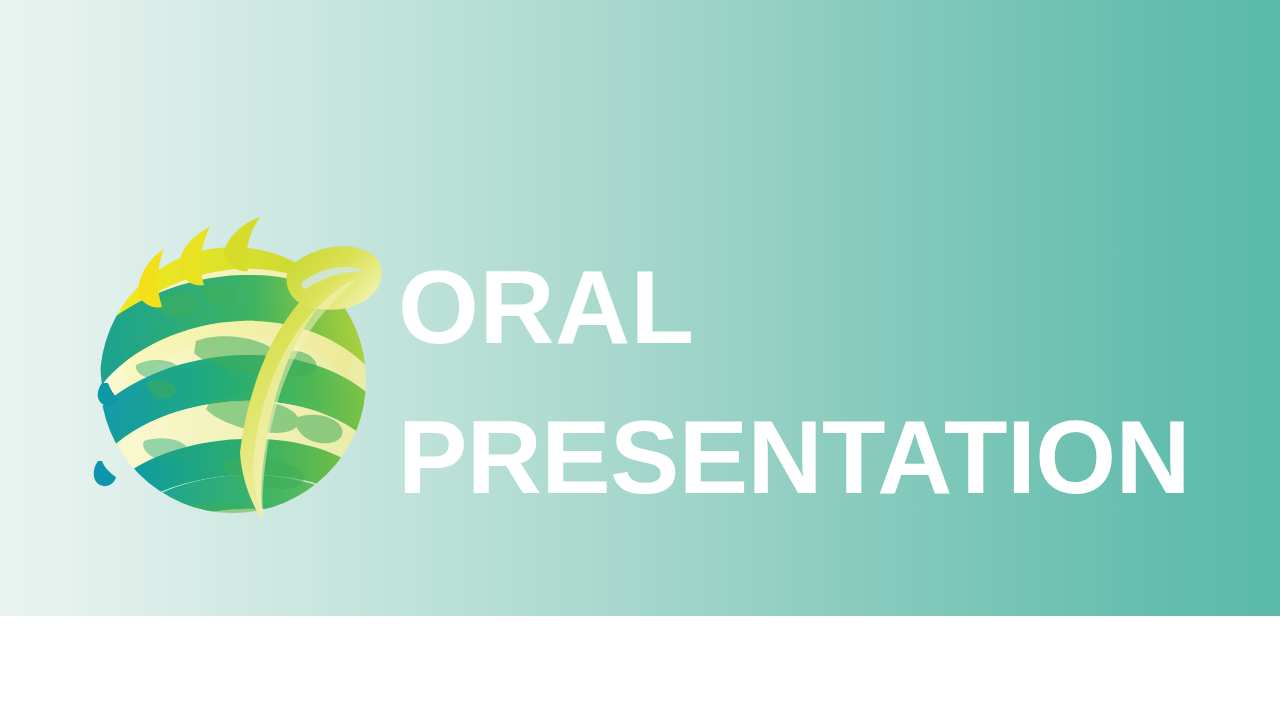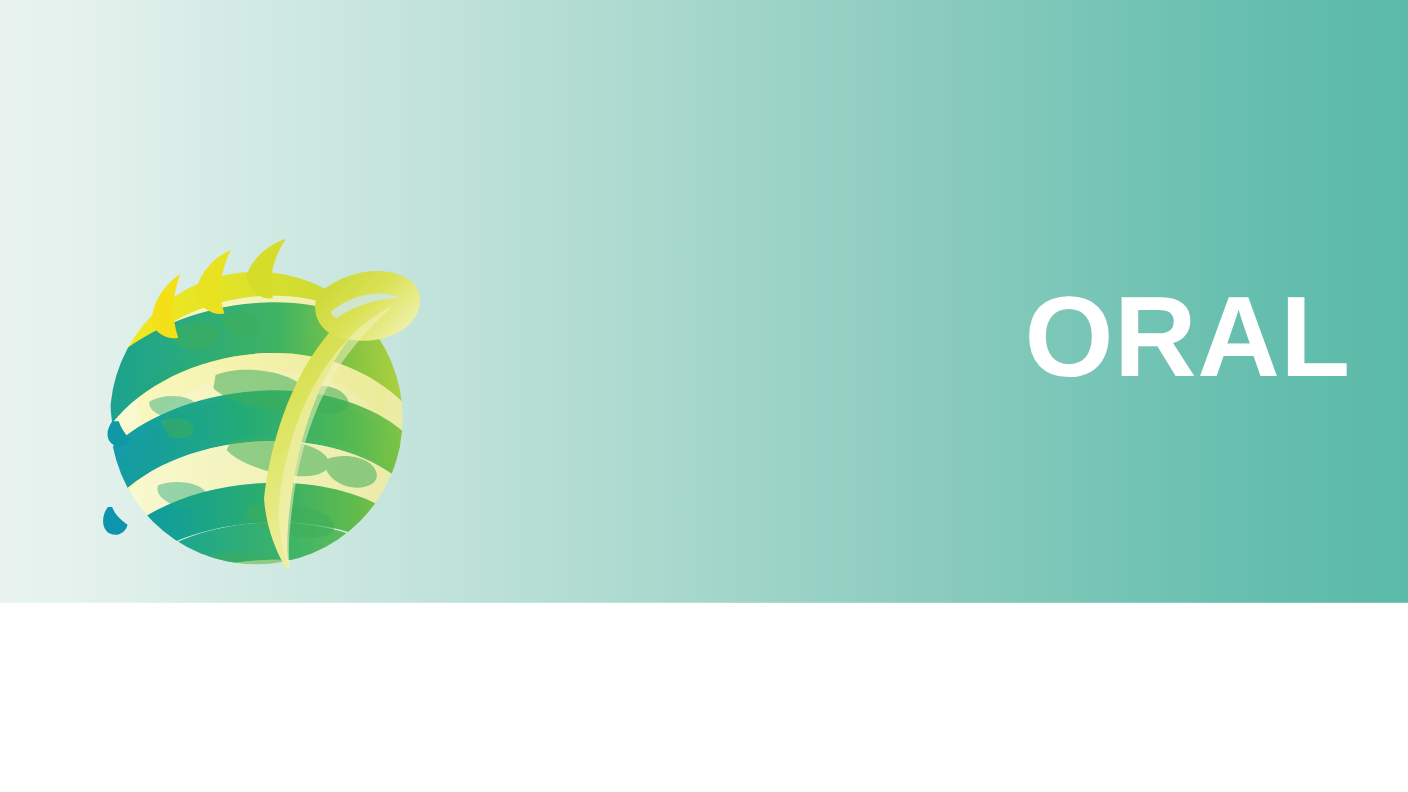--- a/index.html
+++ b/index.html
@@ -9,33 +9,32 @@
     height: 720px;
     overflow: hidden;
   }
   body {
     font-family: "Liberation Sans", sans-serif;
   }
 
   #slide {
     position: relative;
     width: 1280px;
-    height: 548px;
+    height: 616px;
     background: linear-gradient(90deg,
         #e9f4f0 0%,
         #e4f1ed 6%,
         #d2eae4 18%,
         #bfe2da 32%,
         #a8d8cd 48%,
         #8ecdc0 64%,
         #74c4b5 80%,
         #62bdac 92%,
         #5bbaa8 100%);
     overflow: hidden;
-    text-align: right;
   }
 
   
   #logo-mark {
     position: absolute;
     left: 92px;
     top: 205px;
     width: 292px;
     height: 312px;
   }
@@ -253,15 +252,16 @@
                C 228 96, 250 80, 266 72
                C 252 86, 234 102, 218 126
                C 194 162, 180 206, 174 254
                C 170 284, 170 300, 172 314
                C 164 296, 160 274, 162 250 Z" fill="#f4f2bd" opacity="0.55"></path>
     </svg>
   </div>
 
   <div id="headline">
     <span class="headline-line line-1">ORAL</span>
+    <span class="headline-line line-2">PRESENTATION</span>
   </div>
 
 </div>
 
 </body></html>

